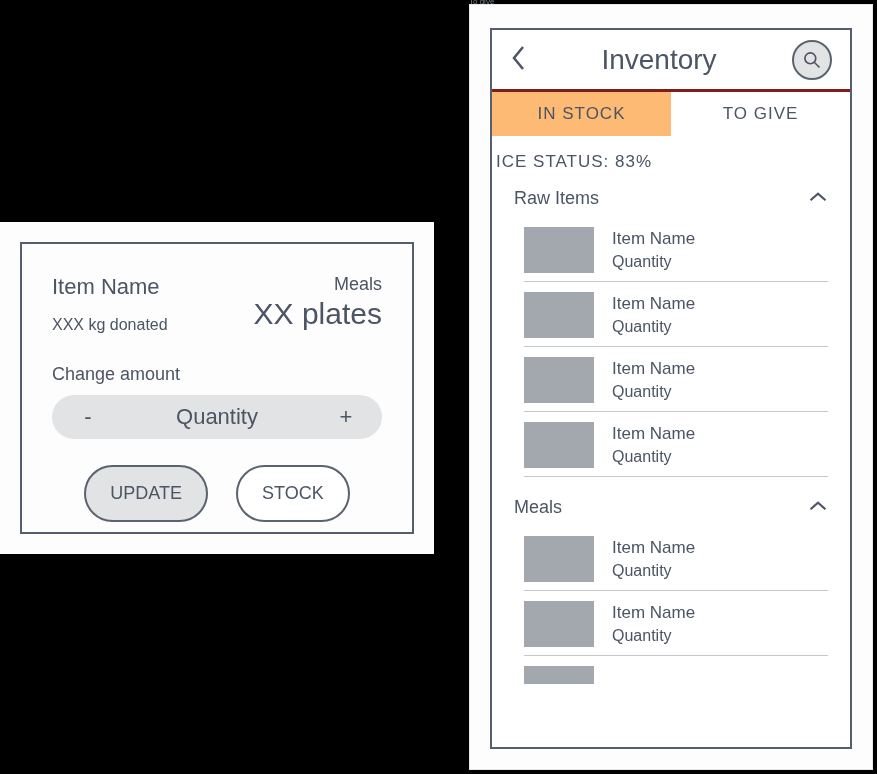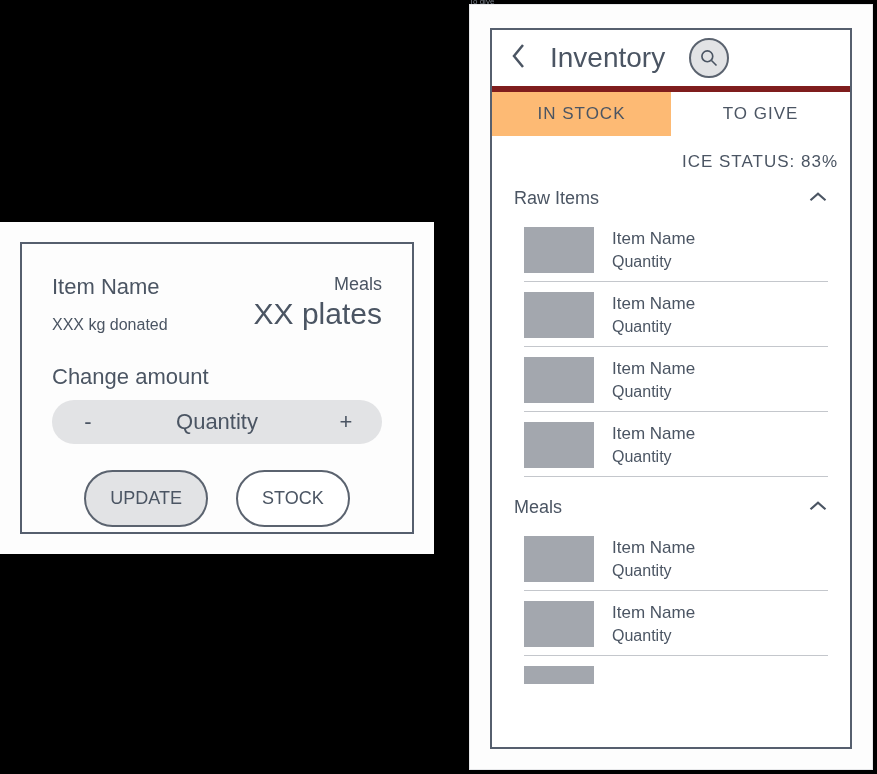--- a/index.html
+++ b/index.html
@@ -30,21 +30,21 @@
       border: 2px solid #565f6e;
       padding: 30px 30px 24px 30px;
     }
     .ec-top { display:flex; justify-content:space-between; align-items:flex-start; }
     .ec-left {}
     .ec-item-name { font-size: 22px; color:#4b5563; }
     .ec-donated { font-size: 16px; color:#4b5563; margin-top:16px; }
     .ec-right { text-align:right; }
     .ec-meals { font-size:18px; color:#4b5563; }
     .ec-plates { font-size:30px; color:#4b5563; margin-top:2px;margin-left:39px; }
-    .ec-change-label { font-size:22px; color:#4b5563; margin-top:30px; }
+    .ec-change-label { font-size:18px; color:#4b5563; margin-top:30px; }
     .ec-stepper {
       margin-top:10px;
       background:#e2e3e5;
       border-radius: 999px;
       height: 44px;
       display:flex;
       align-items:center;
       justify-content:space-between;
       padding: 0 26px;
     }
@@ -92,23 +92,23 @@
       position:absolute;
       left:20px; right:20px; top:23px; bottom:20px;
       border:2px solid #565f6e;
       background:#fff;
       overflow:hidden;
     }
     .ph-header {
       height:62px;
       display:flex;
       align-items:center;
+      justify-content:space-between;
       padding:0 18px;
-      border-bottom:6px solid #7f1d1d;
-      gap:24px;
+      border-bottom:3px solid #7f1d1d;
     }
     .back svg { width:16px; height:28px; }
     .ph-title { font-size:28px; color:#4b5563; }
     .search-circle {
       width:40px; height:40px;
       border:2px solid #5b636f;
       border-radius:50%;
       background:#e2e3e5;
       display:flex; align-items:center; justify-content:center;
       cursor:pointer;
@@ -120,21 +120,21 @@
       flex:1;
       text-align:center;
       font-size:17px;
       letter-spacing:1px;
       color:#4b5563;
       padding:12px 0;
       cursor:pointer;
     }
     .ph-tab.active { background:#fdba74; }
 
-    .ph-status { text-align:right; font-size:17px; letter-spacing:1px; color:#4b5563; padding:16px 12px 10px; }
+    .ph-status { text-align:left; font-size:17px; letter-spacing:1px; color:#4b5563; padding:16px 4px 10px; }
 
     .ph-body { padding:0 22px; }
     .section-head {
       display:flex; justify-content:space-between; align-items:flex-end;
       font-size:18px; color:#4b5563;
       padding:6px 0 8px;
       cursor:pointer;
     }
     .chev svg { width:20px; height:14px; }
 

